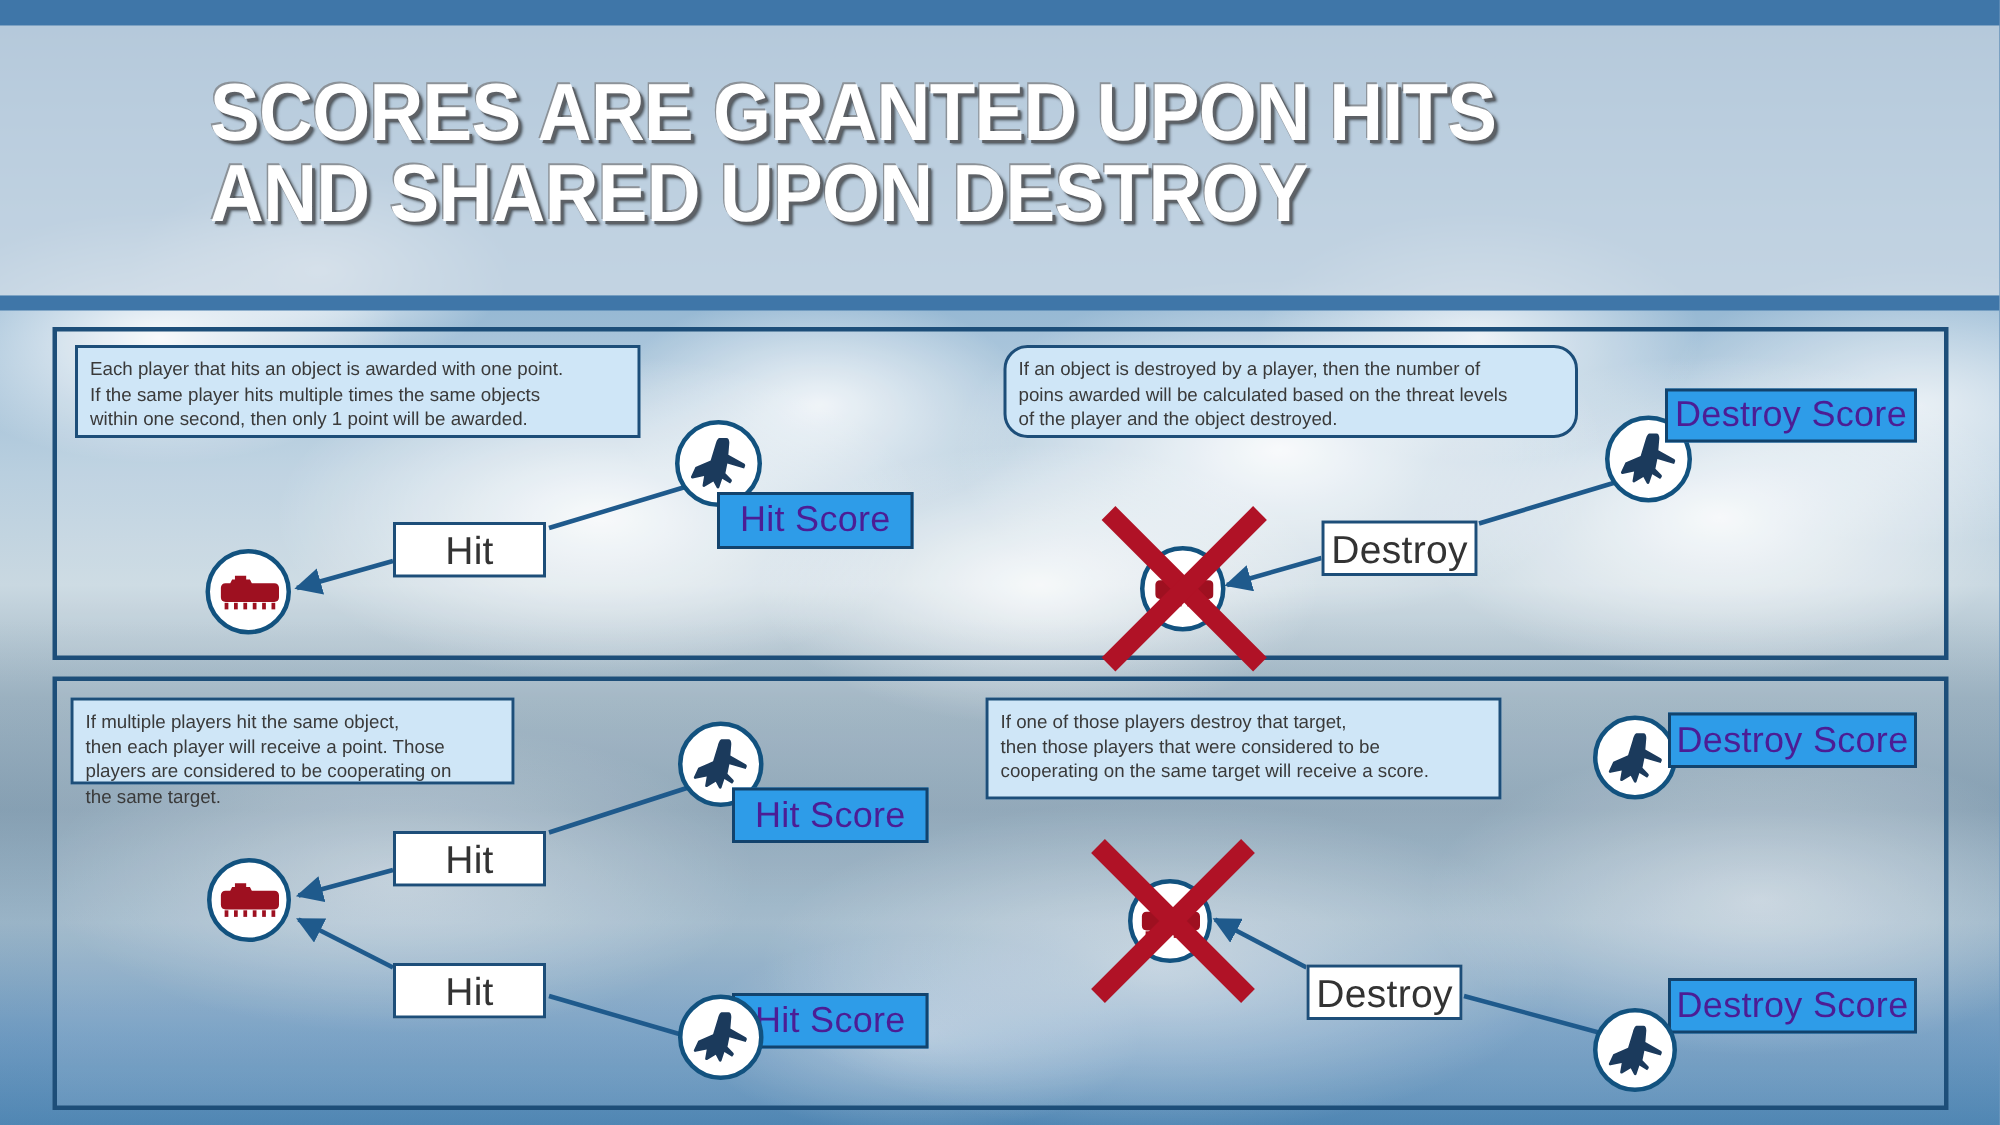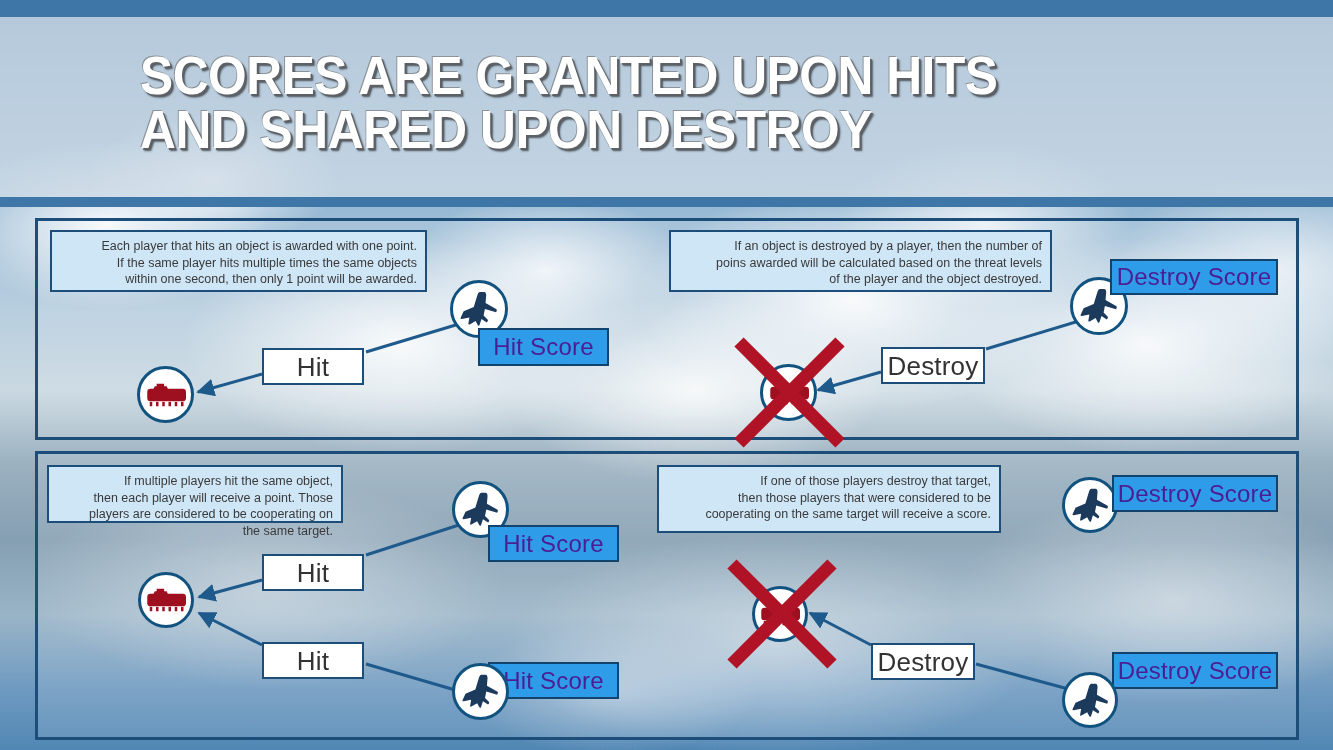--- a/index.html
+++ b/index.html
@@ -92,26 +92,26 @@
   #panel-bottom { left:35px; top:451px; width:1264px; height:289px; }
 
   
   .desc {
     position:absolute;
     background:#cfe6f7;
     border:2px solid #1d4e79;
     color:#3a3a3a;
     font-size:12.5px;
     line-height:16.5px;
-    text-align:right;
+    text-align:left;
     padding:6px 8px;
     white-space:pre-line;
   }
   #desc-1 { left:50px;  top:230px; width:377px; height:62px; }
-  #desc-2 { left:669px; top:230px; width:383px; height:62px; }
+  #desc-2 { left:669px; top:230px; width:383px; height:62px;border-radius:16px; }
   #desc-3 { left:47px;  top:465px; width:296px; height:58px; }
   #desc-4 { left:657px; top:465px; width:344px; height:68px; }
 
   
   .label-box {
     position:absolute;
     background:#ffffff;
     border:2px solid #1d4e79;
     color:#333333;
     font-size:26px;

